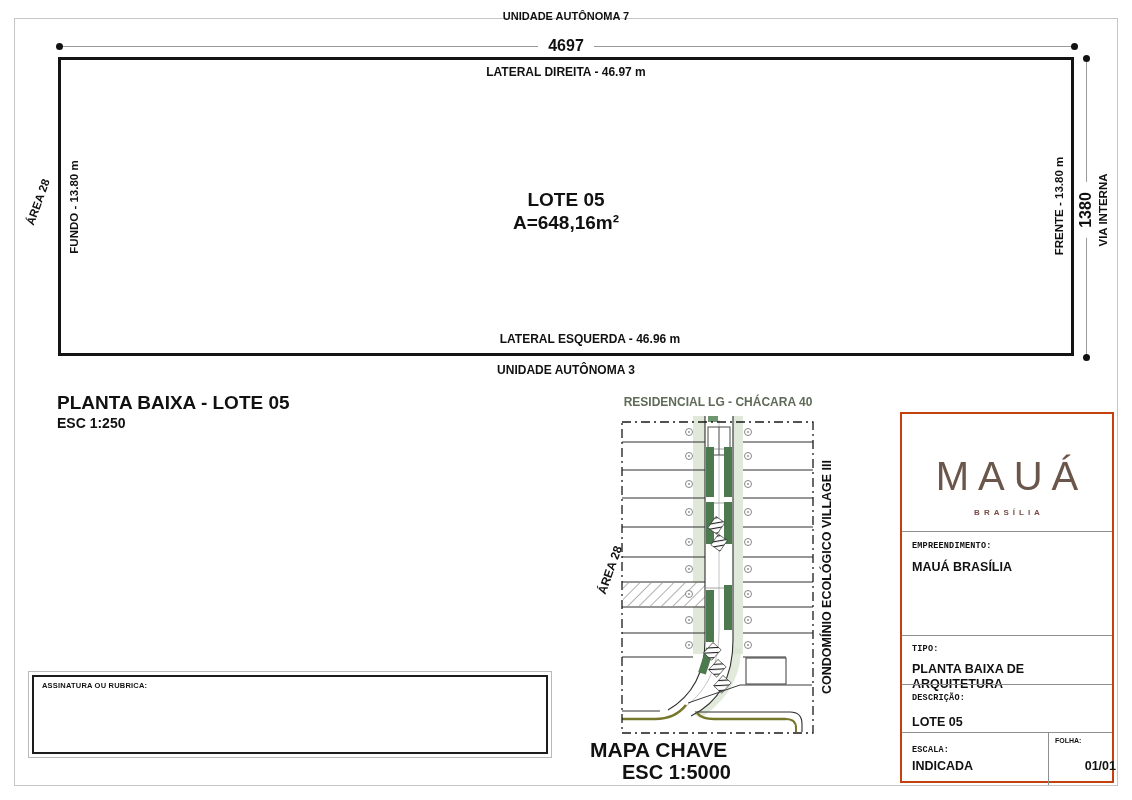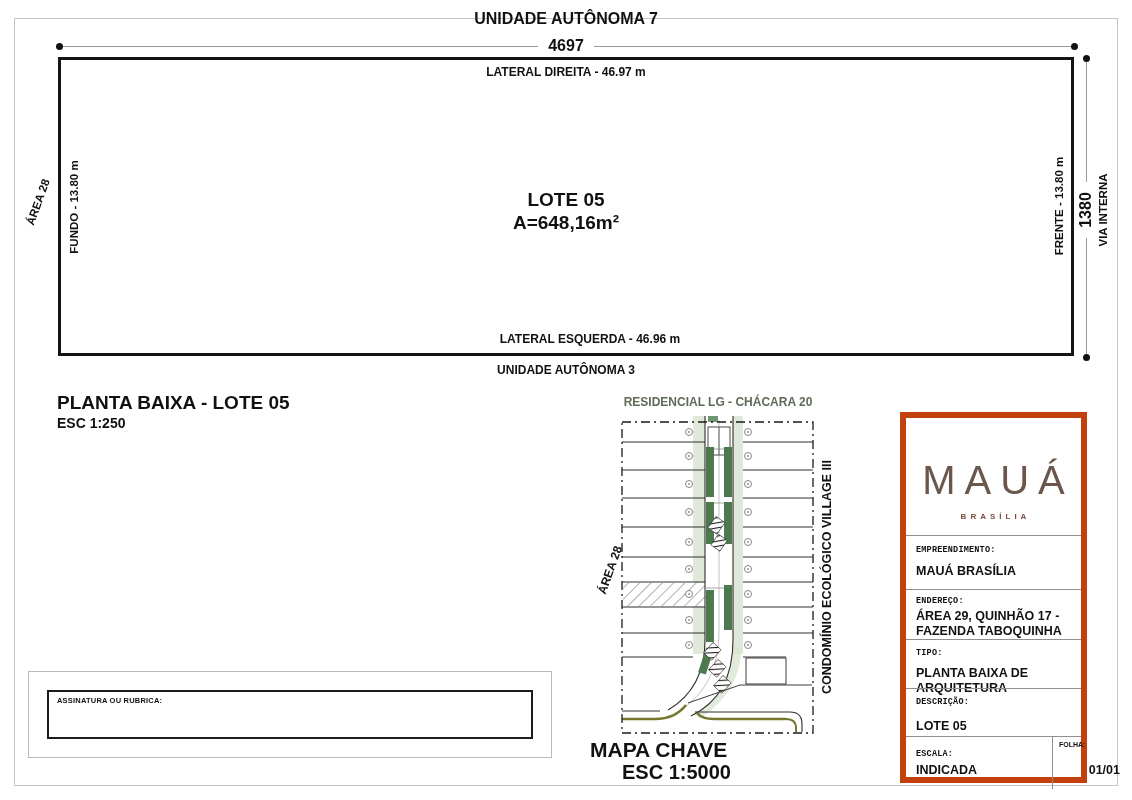--- a/index.html
+++ b/index.html
@@ -18,41 +18,41 @@
   .rot70 { transform:translate(-50%,-50%) rotate(-70deg); }
   .dot { position:absolute; width:7px; height:7px; border-radius:50%; background:#121212; }
   .dimline { position:absolute; background:#9a9a9a; }
   .dimlabel { background:#ffffff; padding:0 10px; }
   .lotrect { position:absolute; left:58px; top:57px; width:1016px; height:299px;
              border:3px solid #141414; }
   .planwide { position:absolute; left:58px; width:1016px; text-align:center; }
   .note { position:absolute; left:55px; top:597px; width:442px;
           font-size:14px; font-weight:bold; line-height:23px; text-align:justify; }
   .sigbox { position:absolute; left:28px; top:671px; width:524px; height:87px;
-            border:1px solid #b9b9b9; padding:18px; }
+            border:1px solid #b9b9b9; padding:3px; }
   .siginner { width:100%; height:100%; border:2px solid #1c1c1c; position:relative; }
   .siglabel { position:absolute; left:8px; top:4px; font-size:7.5px; font-weight:bold;
               letter-spacing:0.2px; }
-  .tb { position:absolute; left:900px; top:412px; width:187px; height:371px;
-        border:6px solid #c2410c; background:#fff; }
+  .tb { position:absolute; left:900px; top:412px; width:214px; height:371px;
+        border:2px solid #c2410c; background:#fff; }
   .tb .row { position:absolute; left:0; width:100%; border-top:1px solid #8f8f8f; }
   .tb .lbl { position:absolute; left:10px; font-size:8.5px; font-weight:bold; letter-spacing:0.2px;font-family:Liberation Mono, monospace; }
   .tb .val { position:absolute; left:10px; font-size:12.5px; font-weight:bold; width:192px; line-height:15px; }
   .logo-name { position:absolute; left:0; top:40px; width:100%; text-align:center;
                font-size:40px; letter-spacing:9px; text-indent:9px; font-weight:400; }
   .logo-sub  { position:absolute; left:0; top:94px; width:100%; text-align:center;
                font-size:8px; font-weight:bold; letter-spacing:4px; text-indent:4px; }
 </style>
 </head>
 <body>
 
 <div class="page">
   <div class="frame"></div>
 
-  <div class="planwide b" style="top:10px; font-size:16px;">UNIDADE AUTÔNOMA 7</div>
+  <div class="planwide b" style="top:10px; font-size:11px;">UNIDADE AUTÔNOMA 7</div>
 
   <div class="dimline" style="left:59px; top:46px; width:1016px; height:1px;"></div>
   <div class="dot" style="left:56px; top:43px;"></div>
   <div class="dot" style="left:1071px; top:43px;"></div>
   <div class="planwide" style="top:37px;"><span class="b dimlabel" style="font-size:16px;">4697</span></div>
 
   <div class="lotrect"></div>
 
   <div class="planwide b" style="top:65px; font-size:12px;">LATERAL DIREITA - 46.97 m</div>
 
@@ -75,21 +75,21 @@
   <div class="abs b" style="left:57px; top:392px; font-size:19px;">PLANTA BAIXA - LOTE 05</div>
   <div class="abs b" style="left:57px; top:415px; font-size:14px;">ESC 1:250</div>
 
 
   <div class="sigbox">
     <div class="siginner">
       <div class="siglabel">ASSINATURA OU RUBRICA:</div>
     </div>
   </div>
 
-  <div class="abs b ctr" style="left:618px; top:395px; width:200px; font-size:12px; color:#5f6b58;">RESIDENCIAL LG - CHÁCARA 20</div>
+  <div class="abs b ctr" style="left:618px; top:395px; width:200px; font-size:12px; color:#5f6b58;">RESIDENCIAL LG - CHÁCARA 40</div>
   <div class="rot70 b" style="left:610px; top:570px; font-size:12px;">ÁREA 28</div>
   <div class="rot b" style="left:827px; top:577px; font-size:12.5px;">CONDOMÍNIO ECOLÓGICO VILLAGE III</div>
 
   <svg class="abs" style="left:600px; top:412px;" width="300" height="330" viewBox="600 412 300 330">
     <defs>
       <pattern id="hatchGray" width="8" height="8" patternTransform="rotate(45)" patternUnits="userSpaceOnUse">
         <rect width="8" height="8" fill="#ffffff"></rect>
         <line x1="0" y1="0" x2="0" y2="8" stroke="#8f8f8f" stroke-width="1.4"></line>
       </pattern>
       <pattern id="hatchDark" width="5" height="5" patternTransform="rotate(45)" patternUnits="userSpaceOnUse">
@@ -223,24 +223,20 @@
   <div class="tb">
     <div class="abs" style="left:0; top:0; width:100%; height:117px;">
       <div class="logo-name" style="color:#6a564a;">MAUÁ</div>
       <div class="logo-sub" style="color:#7a4d44;">BRASÍLIA</div>
     </div>
 
     <div class="row" style="top:117px; height:54px;">
       <div class="lbl" style="top:9px;">EMPREENDIMENTO:</div>
       <div class="val" style="top:28px;">MAUÁ BRASÍLIA</div>
     </div>
-    <div class="row" style="top:171px; height:50px;">
-      <div class="lbl" style="top:6px;">ENDEREÇO:</div>
-      <div class="val" style="top:19px;">ÁREA 29, QUINHÃO 17 - FAZENDA TABOQUINHA</div>
-    </div>
     <div class="row" style="top:221px; height:49px;">
       <div class="lbl" style="top:8px;">TIPO:</div>
       <div class="val" style="top:26px;">PLANTA BAIXA DE ARQUITETURA</div>
     </div>
     <div class="row" style="top:270px; height:48px;">
       <div class="lbl" style="top:8px;">DESCRIÇÃO:</div>
       <div class="val" style="top:30px;">LOTE 05</div>
     </div>
     <div class="row" style="top:318px; height:53px;">
       <div class="lbl" style="top:12px;">ESCALA:</div>

